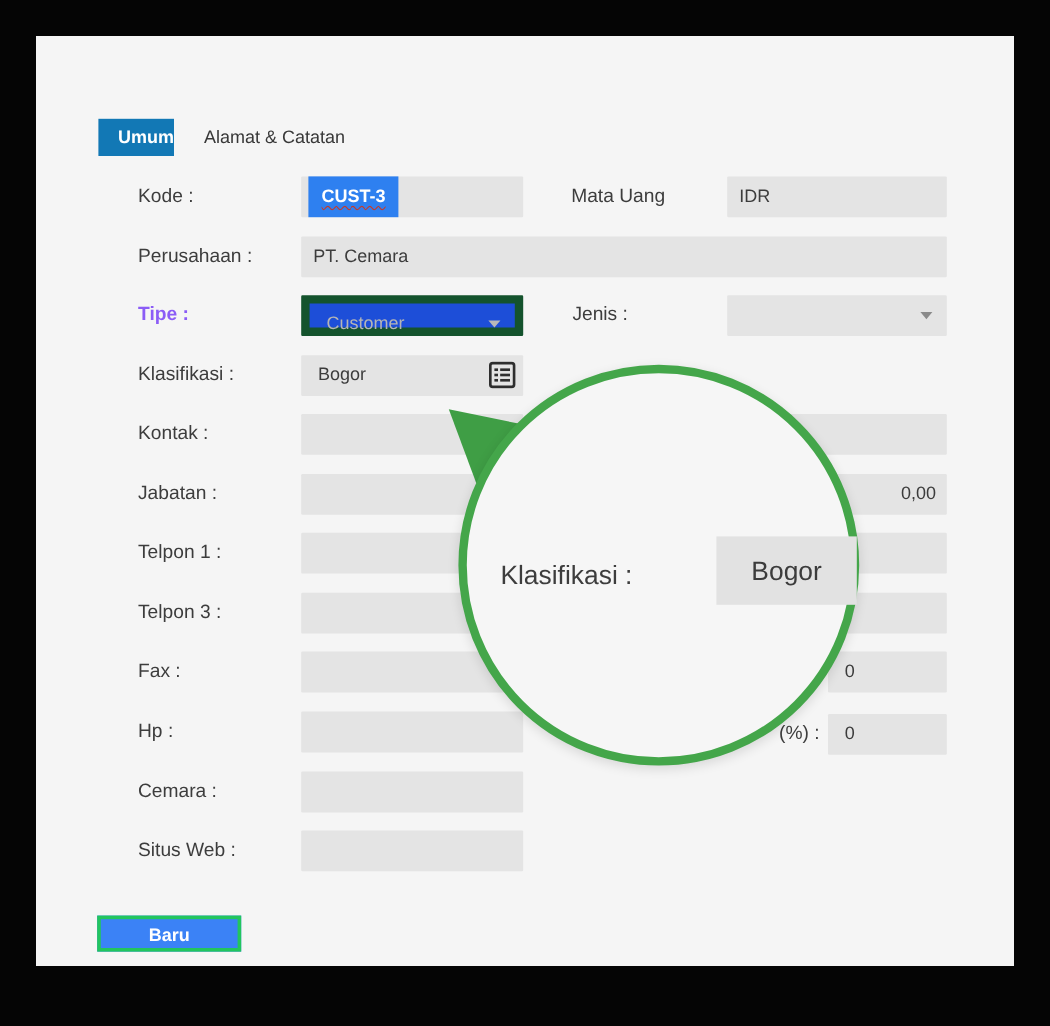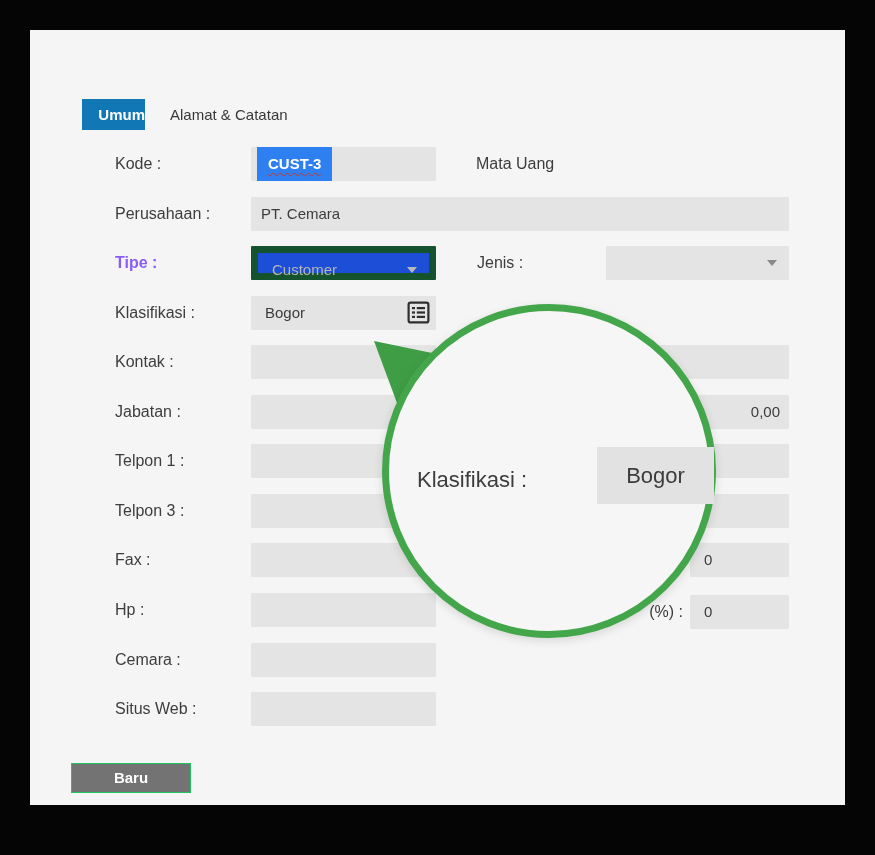--- a/index.html
+++ b/index.html
@@ -41,39 +41,42 @@
             text-align:right;font-size:16px;color:#3d3d3d;}
 
   .mag-tri{position:absolute;left:340px;top:306px;z-index:5;}
   .mag-circle{position:absolute;left:352px;top:274px;width:334px;height:334px;box-sizing:border-box;
         border:7px solid #44a64a;border-radius:50%;background:#f6f6f6;z-index:6;
         box-shadow:0 3px 10px rgba(0,0,0,.12);}
   .mag-label{position:absolute;left:28px;top:156px;font-size:22px;color:#3d3d3d;white-space:nowrap;}
   .mag-box{position:absolute;left:208px;top:136px;width:117px;height:57px;background:#e2e2e2;
         display:flex;align-items:center;justify-content:center;font-size:22px;color:#3c3c3c;}
 
-  .btn-baru{position:absolute;left:41px;top:733px;width:120px;height:30px;box-sizing:border-box;
-        background:#737373;border:1px solid #22c55e;color:#fff;font-weight:bold;font-size:15px;
+  .btn-baru{position:absolute;left:51px;top:733px;width:120px;height:30px;box-sizing:border-box;
+        background:#3b82f6;border:3px solid #22c55e;color:#fff;font-weight:bold;font-size:15px;
         text-align:center;line-height:28px;cursor:pointer;}
 </style>
 </head>
 <body>
 
 <div class="stage">
   <div class="panel">
 
 
     <div class="tab-active">Umum</div>
     <div class="tab-plain">Alamat &amp; Catatan</div>
 
     <div class="lbl" style="left:85px;top:117px">Kode :</div>
     <div class="field" style="left:221px;top:117px;width:185px">
       <span class="sel">CUST-3</span>
     </div>
     <div class="lbl" style="left:446px;top:117px">Mata Uang</div>
+    <div class="field" style="left:576px;top:117px;width:183px">
+      <span class="val">IDR</span>
+    </div>
 
     <div class="lbl" style="left:85px;top:167px">Perusahaan :</div>
     <div class="field" style="left:221px;top:167px;width:538px">
       <span class="val">PT. Cemara</span>
     </div>
 
     <div class="lbl dis" style="left:85px;top:216px">Tipe :</div>
     <div class="field dropdown-disabled" style="left:221px;top:216px;width:185px">
       <span class="val-drop">Customer</span>
       <span class="chev light"></span>

